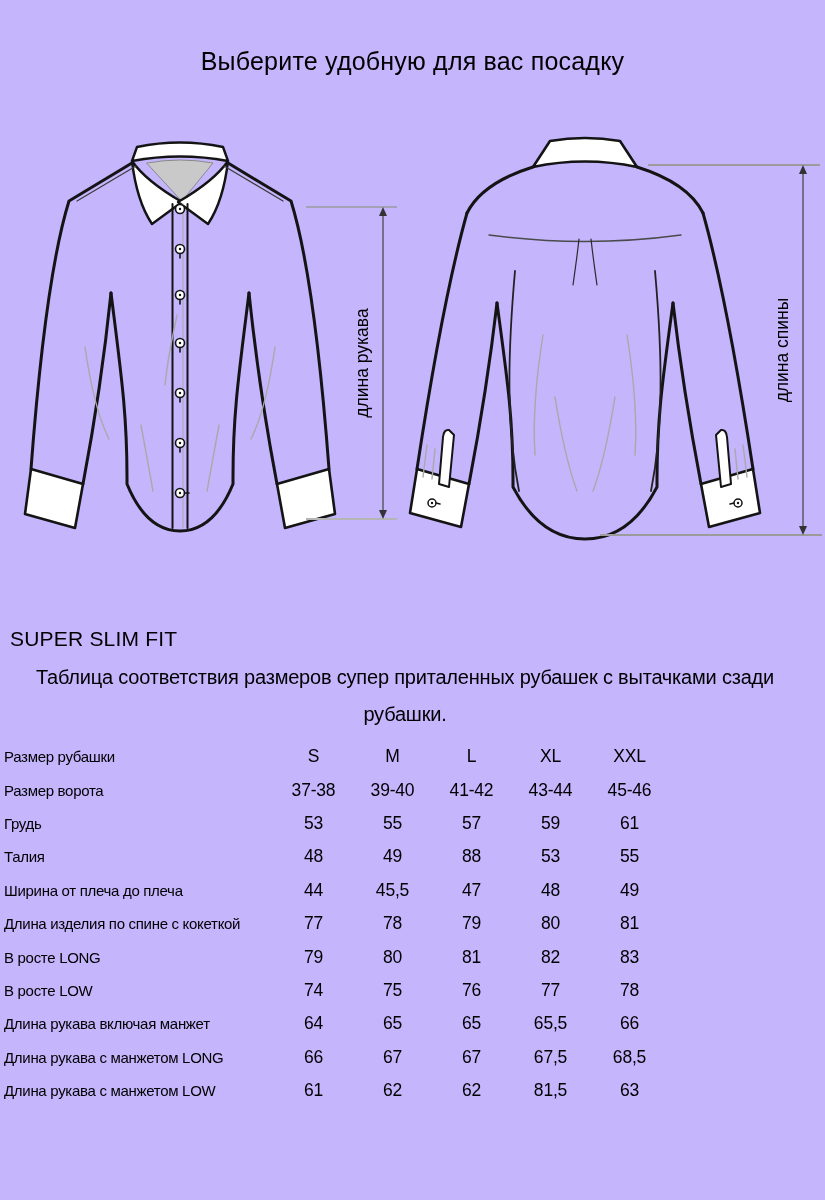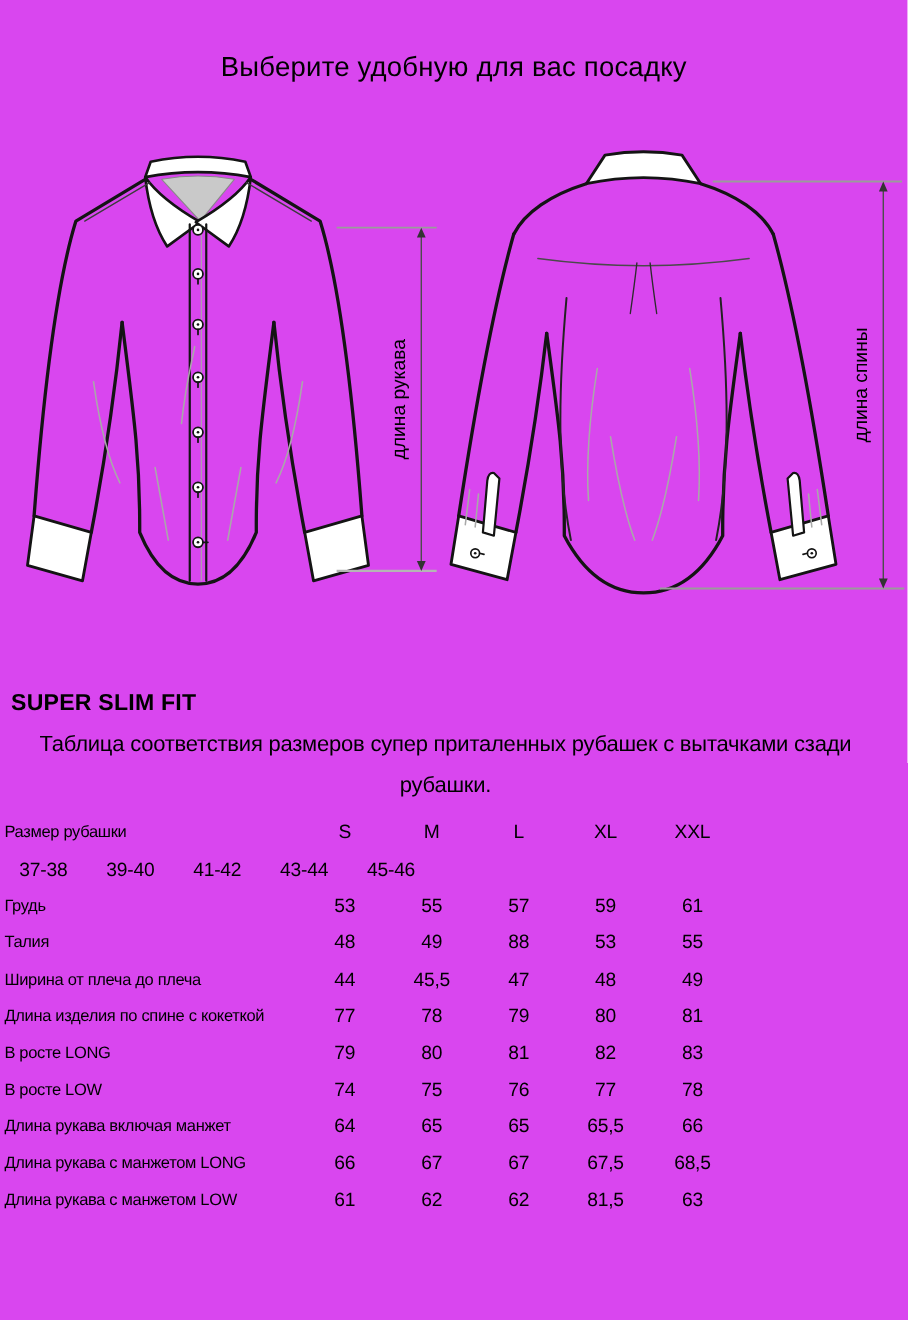--- a/index.html
+++ b/index.html
@@ -1,29 +1,29 @@
 <!DOCTYPE html>
 <html><head>
 <meta charset="utf-8">
 <style>
   html,body { margin:0; padding:0; background:#ffffff; }
   body { width:825px; height:1200px; font-family:"Liberation Sans", sans-serif; color:#000; }
-  .page { position:relative; width:825px; height:1200px; overflow:hidden; background:#d946ef; }
+  .page { position:relative; width:825px; height:1200px; overflow:hidden; background:#c4b5fd; }
 
   .title {
     margin:0; padding-top:46px; text-align:center;
     font-size:25px; font-weight:400; letter-spacing:0.2px; line-height:31px;
   }
 
   .diagram { position:relative; margin-top:46px; width:825px; height:447px; }
   .diagram svg { display:block; }
 
   .fit-heading {
     margin-top:57px; padding:0 10px;
-    font-size:21px; font-weight:700; letter-spacing:0.2px; line-height:24px;
+    font-size:21px; font-weight:400; letter-spacing:0.2px; line-height:24px;
   }
   .fit-desc {
     margin:8px 0 0 0; padding:0 10px; max-width:790px;
     font-size:20px; font-weight:400; line-height:36.5px; letter-spacing:-0.2px;text-align:center;
   }
 
   .size-table { margin-top:8px; }
   .trow { display:flex; height:33.4px; align-items:center; }
   .tlabel { width:270px; padding-left:4px; font-size:15px; letter-spacing:-0.3px; white-space:nowrap; }
   .tcell  { width:79px; text-align:center; font-size:17.5px; letter-spacing:-0.2px; }
@@ -189,20 +189,21 @@
   <div class="size-table" id="size-table">
       <div class="trow">
         <div class="tlabel">Размер рубашки</div>
         <div class="tcell">S</div>
         <div class="tcell">M</div>
         <div class="tcell">L</div>
         <div class="tcell">XL</div>
         <div class="tcell">XXL</div>
       </div>
       <div class="trow">
+        <div class="tlabel">Размер ворота</div>
         <div class="tcell">37-38</div>
         <div class="tcell">39-40</div>
         <div class="tcell">41-42</div>
         <div class="tcell">43-44</div>
         <div class="tcell">45-46</div>
       </div>
       <div class="trow">
         <div class="tlabel">Грудь</div>
         <div class="tcell">53</div>
         <div class="tcell">55</div>

